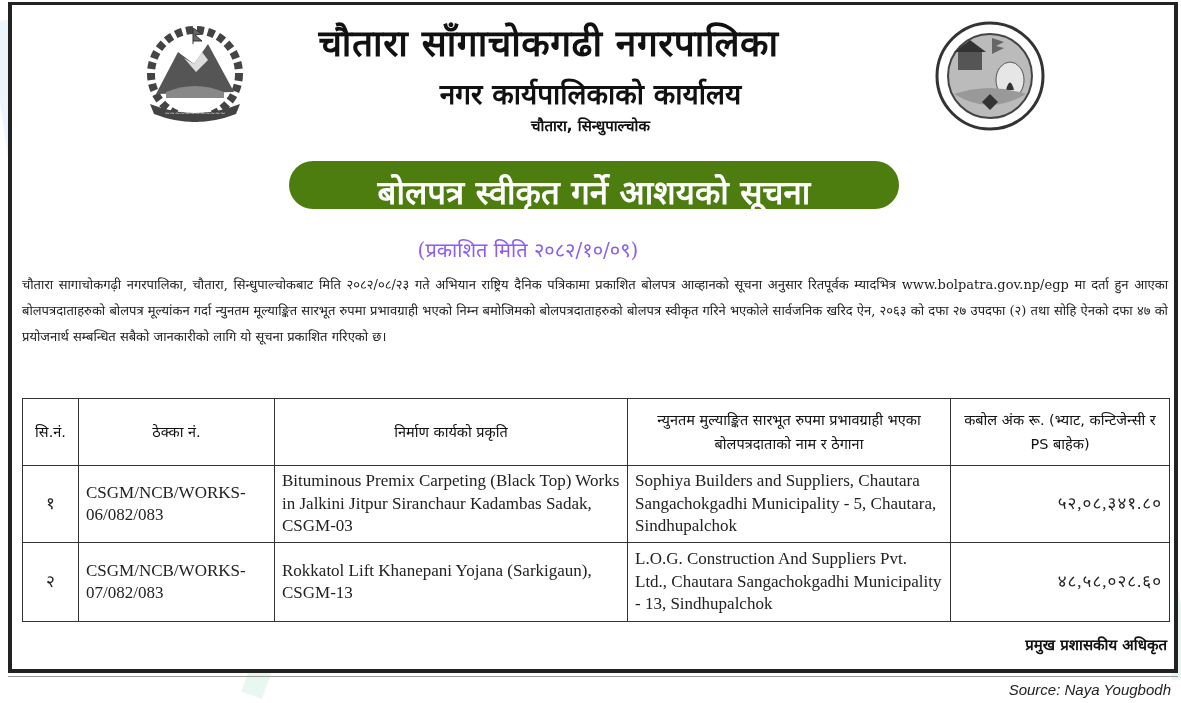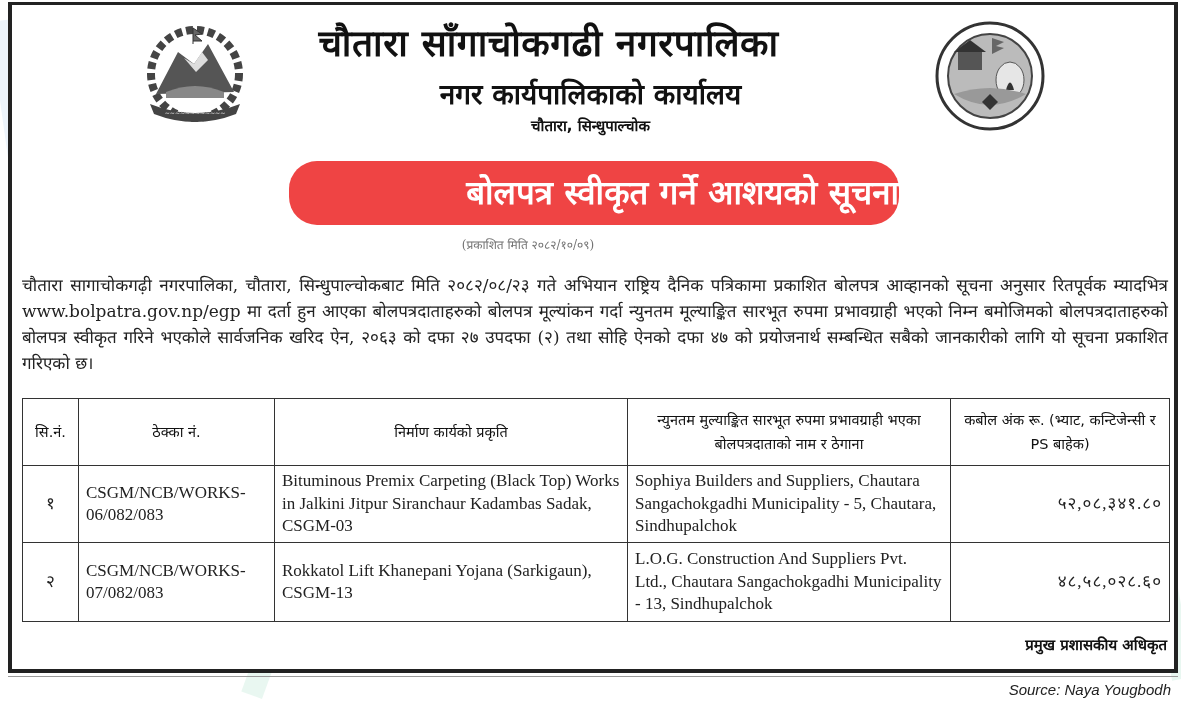--- a/index.html
+++ b/index.html
@@ -17,25 +17,25 @@
   .wm-bar { position:absolute; width:22px; height:160px; background:#6fa3e0; opacity:0.12; }
   .logo { position:absolute; }
   .logo-left { left:136px; top:22px; width:118px; height:102px; }
   .logo-right { left:930px; top:20px; width:120px; height:112px; }
   .title1 { position:absolute; left:0; top:16px; width:1097px; text-align:center;
             font-family:"DejaVu Sans", sans-serif; font-weight:bold; font-size:37px; color:#111; letter-spacing:0.5px; }
   .title2 { position:absolute; left:0; top:74px; width:1181px; text-align:center;
             font-family:"DejaVu Sans", sans-serif; font-weight:bold; font-size:28px; color:#111; }
   .title3 { position:absolute; left:0; top:115px; width:1181px; text-align:center;
             font-family:"DejaVu Sans", sans-serif; font-weight:bold; font-size:15px; color:#111; }
-  .banner { position:absolute; left:289px; top:161px; width:610px; height:64px; background:#ef4444;
-            border-radius:28px; color:#fff; text-align:right; line-height:64px;
+  .banner { position:absolute; left:289px; top:161px; width:610px; height:48px; background:#4d7c0f;
+            border-radius:28px; color:#fff; text-align:center; line-height:64px;
             font-family:"DejaVu Sans", sans-serif; font-weight:bold; font-size:33px; }
-  .pubdate { position:absolute; left:0; top:236px; width:1056px; text-align:center; font-size:12px; color:#737373; }
-  .para { position:absolute; left:22px; top:272px; width:1146px; font-size:17px; line-height:26px;
+  .pubdate { position:absolute; left:0; top:236px; width:1056px; text-align:center; font-size:20px; color:#8b5cf6; }
+  .para { position:absolute; left:22px; top:272px; width:1146px; font-size:13px; line-height:26px;
           text-align:justify; color:#222; }
   table.bids { position:absolute; left:22px; top:398px; width:1147px; border-collapse:collapse;
                table-layout:fixed; font-size:16px; }
   table.bids th, table.bids td { border:1.5px solid #333; padding:2px 7px; vertical-align:middle; }
   table.bids th { height:62px; font-weight:normal; font-family:"DejaVu Sans", sans-serif; font-size:14.5px;
                   text-align:center; line-height:24px; color:#111; }
   table.bids td { height:72px; line-height:22.5px; color:#222; font-family:"Liberation Serif", serif; font-size:17px; }
   table.bids tr.r2 td { height:74px; }
   td.c-sn { text-align:center; font-family:"DejaVu Sans", sans-serif; font-size:15px; }
   td.c-amt { text-align:right; font-family:"DejaVu Sans", sans-serif; font-size:15px; letter-spacing:1px; }

